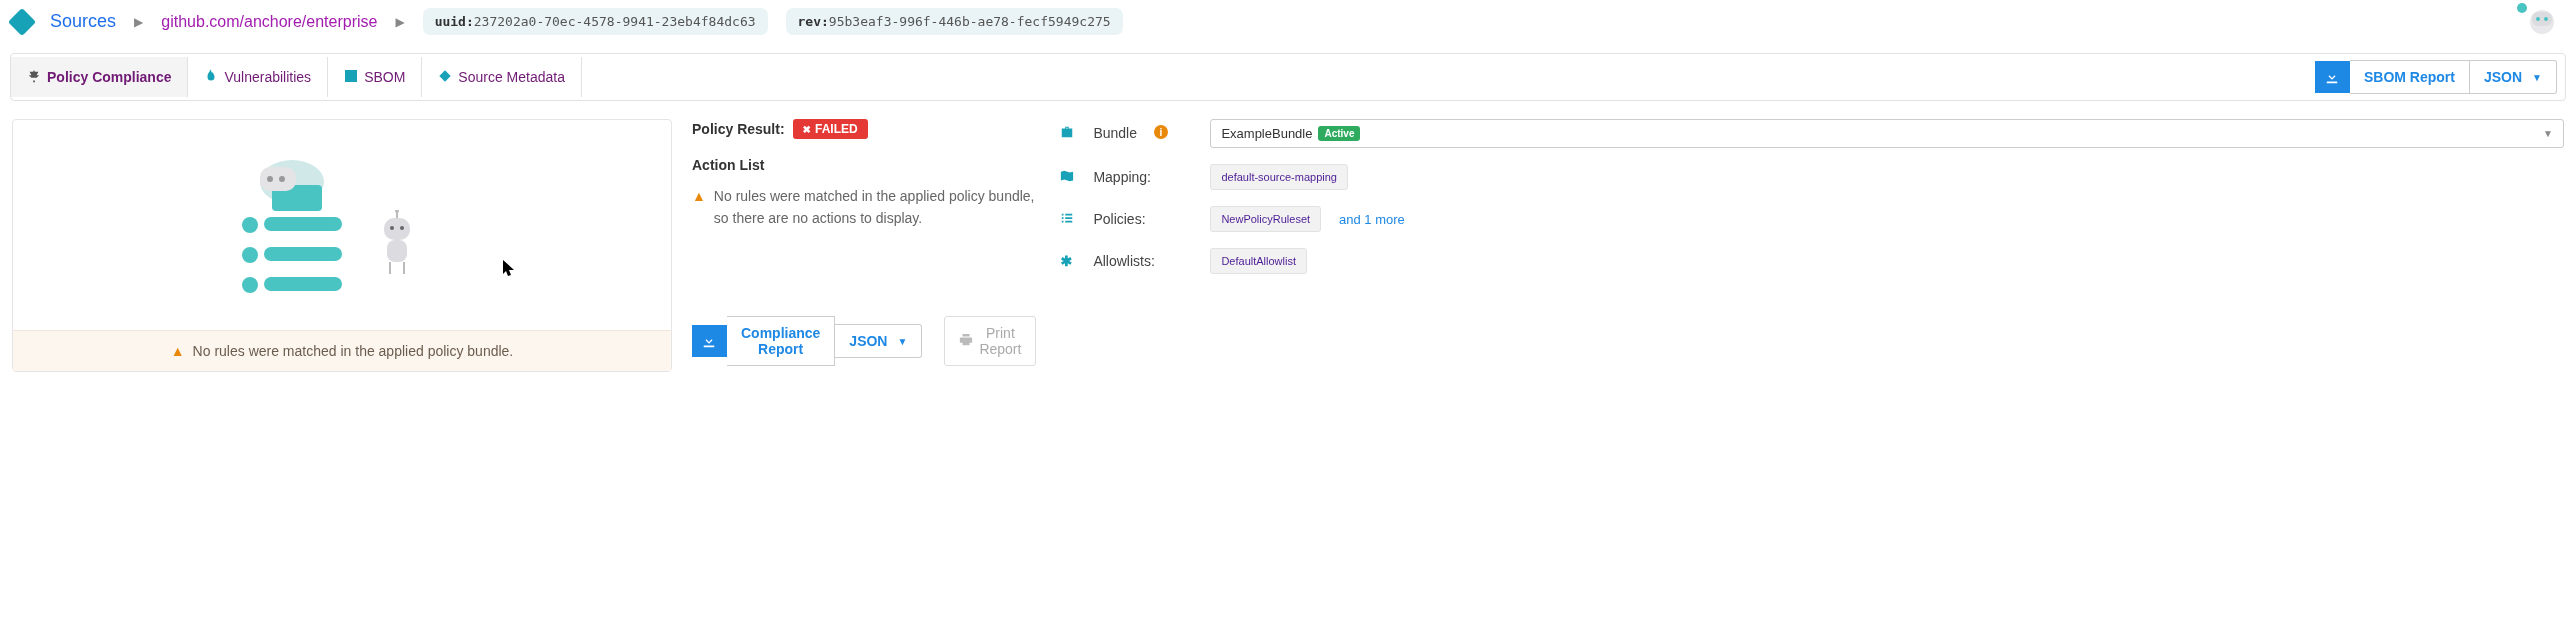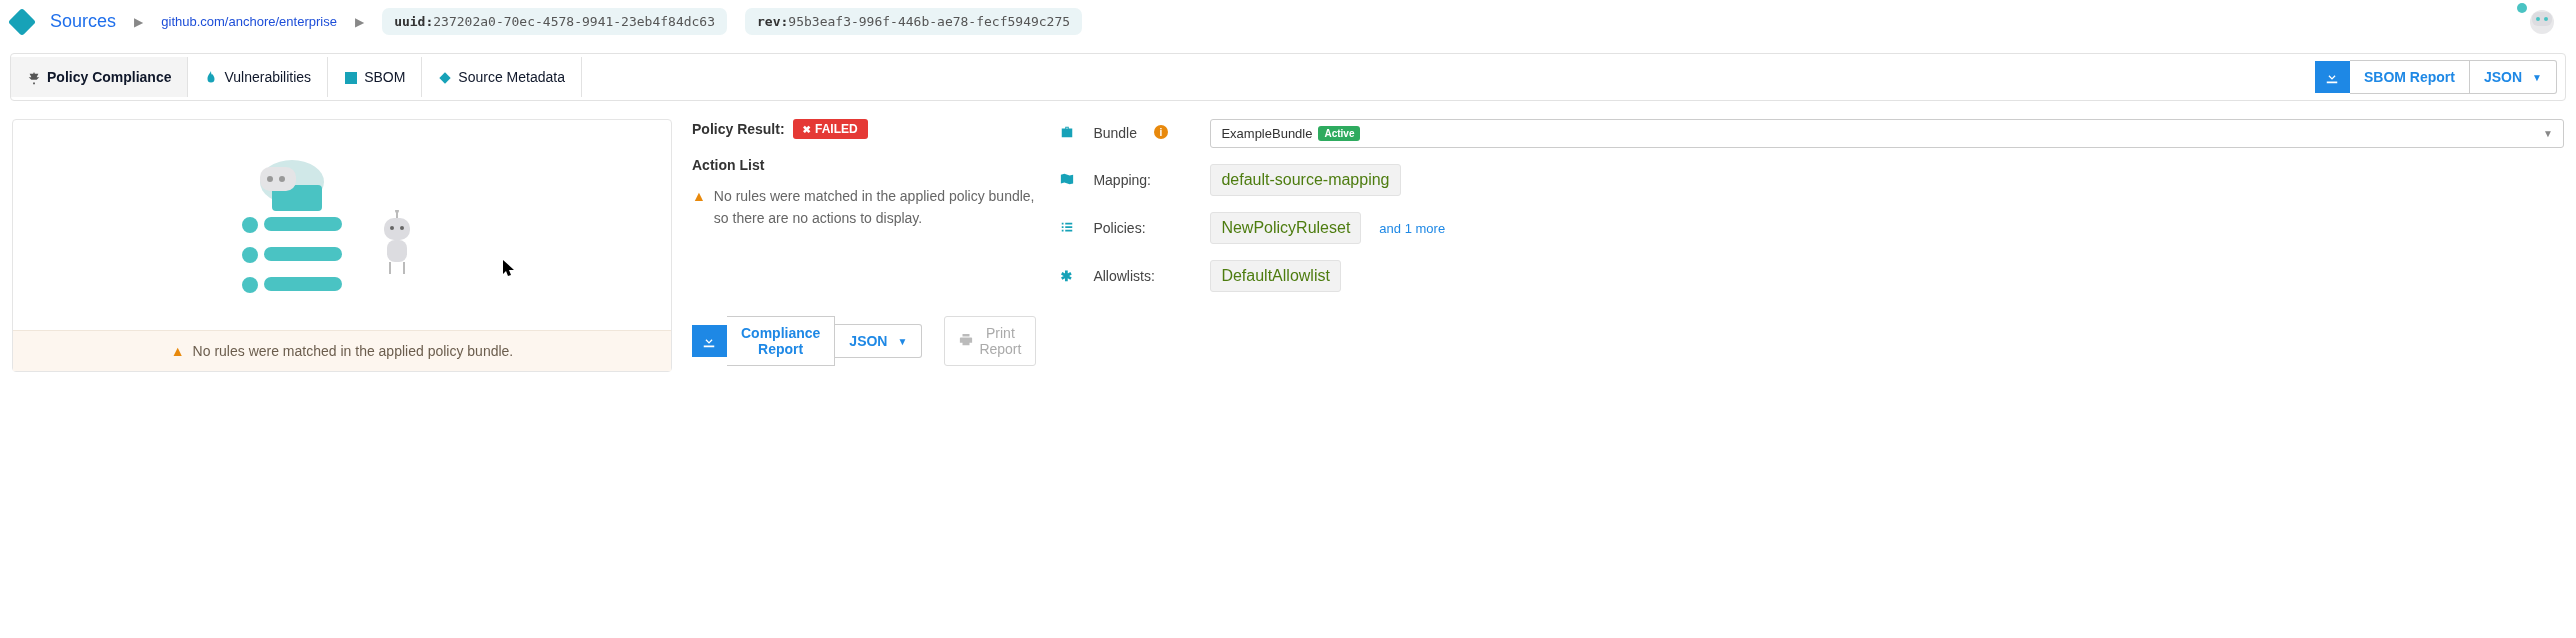--- a/index.html
+++ b/index.html
@@ -18,21 +18,21 @@
       gap: 18px;
     }
     .logo-icon {
       width: 20px; height: 20px;
       background: #17a2b8;
       transform: rotate(45deg);
       border-radius: 3px;
     }
     .breadcrumb a { color: #1f6feb; text-decoration: none; font-size: 18px; }
     .chevron { color: #888; font-size: 12px; }
-    .repo-path { color: #1d4ed8; font-size: 13px; font-weight: 500; }
+    .repo-path { color: #a21caf; font-size: 16px; font-weight: 500; }
     .tag-pill {
       background: #eaf4f6;
       border-radius: 7px;
       padding: 6px 12px;
       font-family: "SFMono-Regular", Consolas, monospace;
       font-size: 13px;
       color: #555;
     }
     .tag-pill .label { font-weight: 700; color: #333; }
     
@@ -47,27 +47,27 @@
       display: flex;
       align-items: center;
       border: 1px solid #ddd;
       border-left: none; border-right: none;
       margin: 10px 10px 0 10px;
       border-radius: 4px;
       border: 1px solid #e2e2e2;
     }
     .tab {
       display: flex;
-      align-items: flex-end;
+      align-items: flex-start;
       gap: 6px;
       padding: 12px 16px;
       cursor: pointer;
       border-right: 1px solid #e2e2e2;
       font-size: 14px;
-      color: #0f172a;
+      color: #701a75;
     }
     .tab.active { background: #f4f4f4; font-weight: 600; }
     .tab-icon { width: 14px; height: 14px; display: inline-flex; align-items: center; justify-content: center; }
     .tabs-spacer { flex: 1; }
     .btn {
       display: inline-flex;
       align-items: center;
       gap: 6px;
       padding: 8px 14px;
       border: 1px solid #ccc;
@@ -166,22 +166,22 @@
       margin-bottom: 16px;
       gap: 10px;
     }
     .bundle-row .icon { width: 16px; flex-shrink: 0; }
     .bundle-row-label { width: 140px; color: #444; display:flex; gap:17px;}
     .chip {
       background: #f2f2f2;
       border: 1px solid #e2e2e2;
       border-radius: 3px;
       padding: 6px 10px;
-      font-size: 16px;
-      color: #4d7c0f;
+      font-size: 11px;
+      color: #4c1d95;
     }
     .chip-select {
       flex: 1;
       display: flex;
       align-items: center;
       justify-content: space-between;
       border: 1px solid #ccc;
       border-radius: 3px;
       padding: 6px 10px;
       font-size: 13px;

